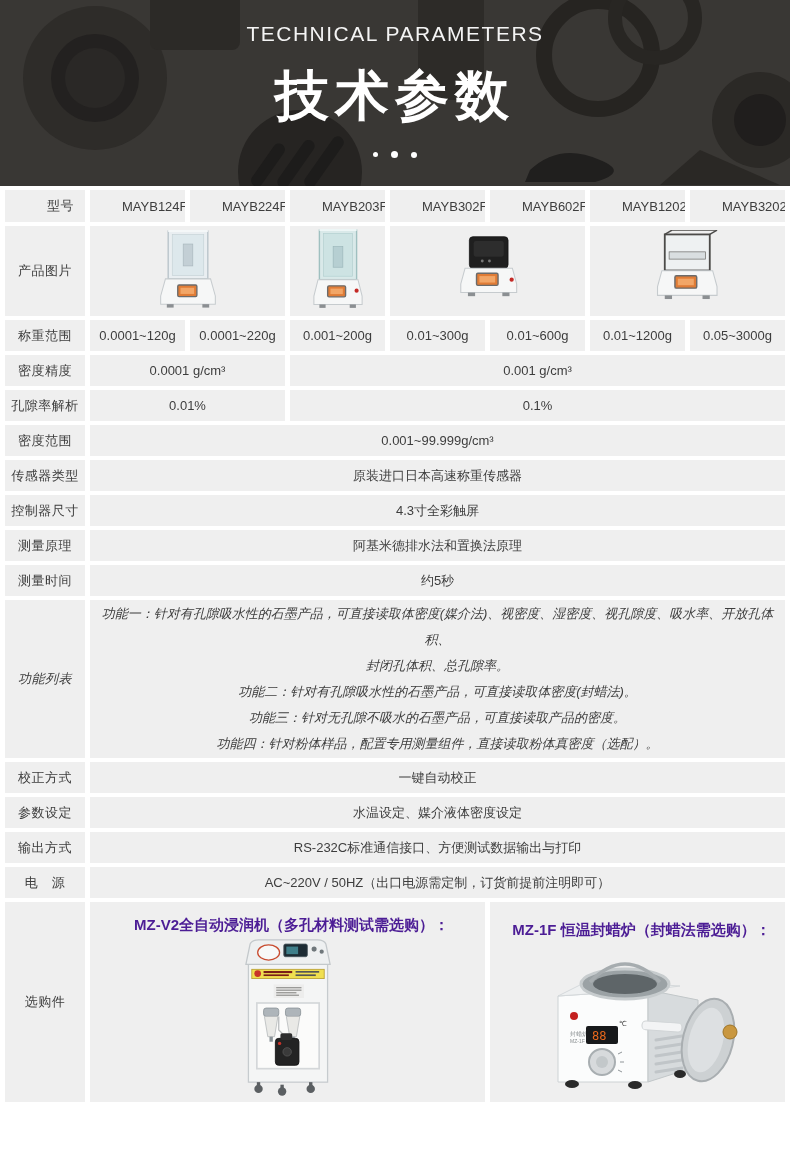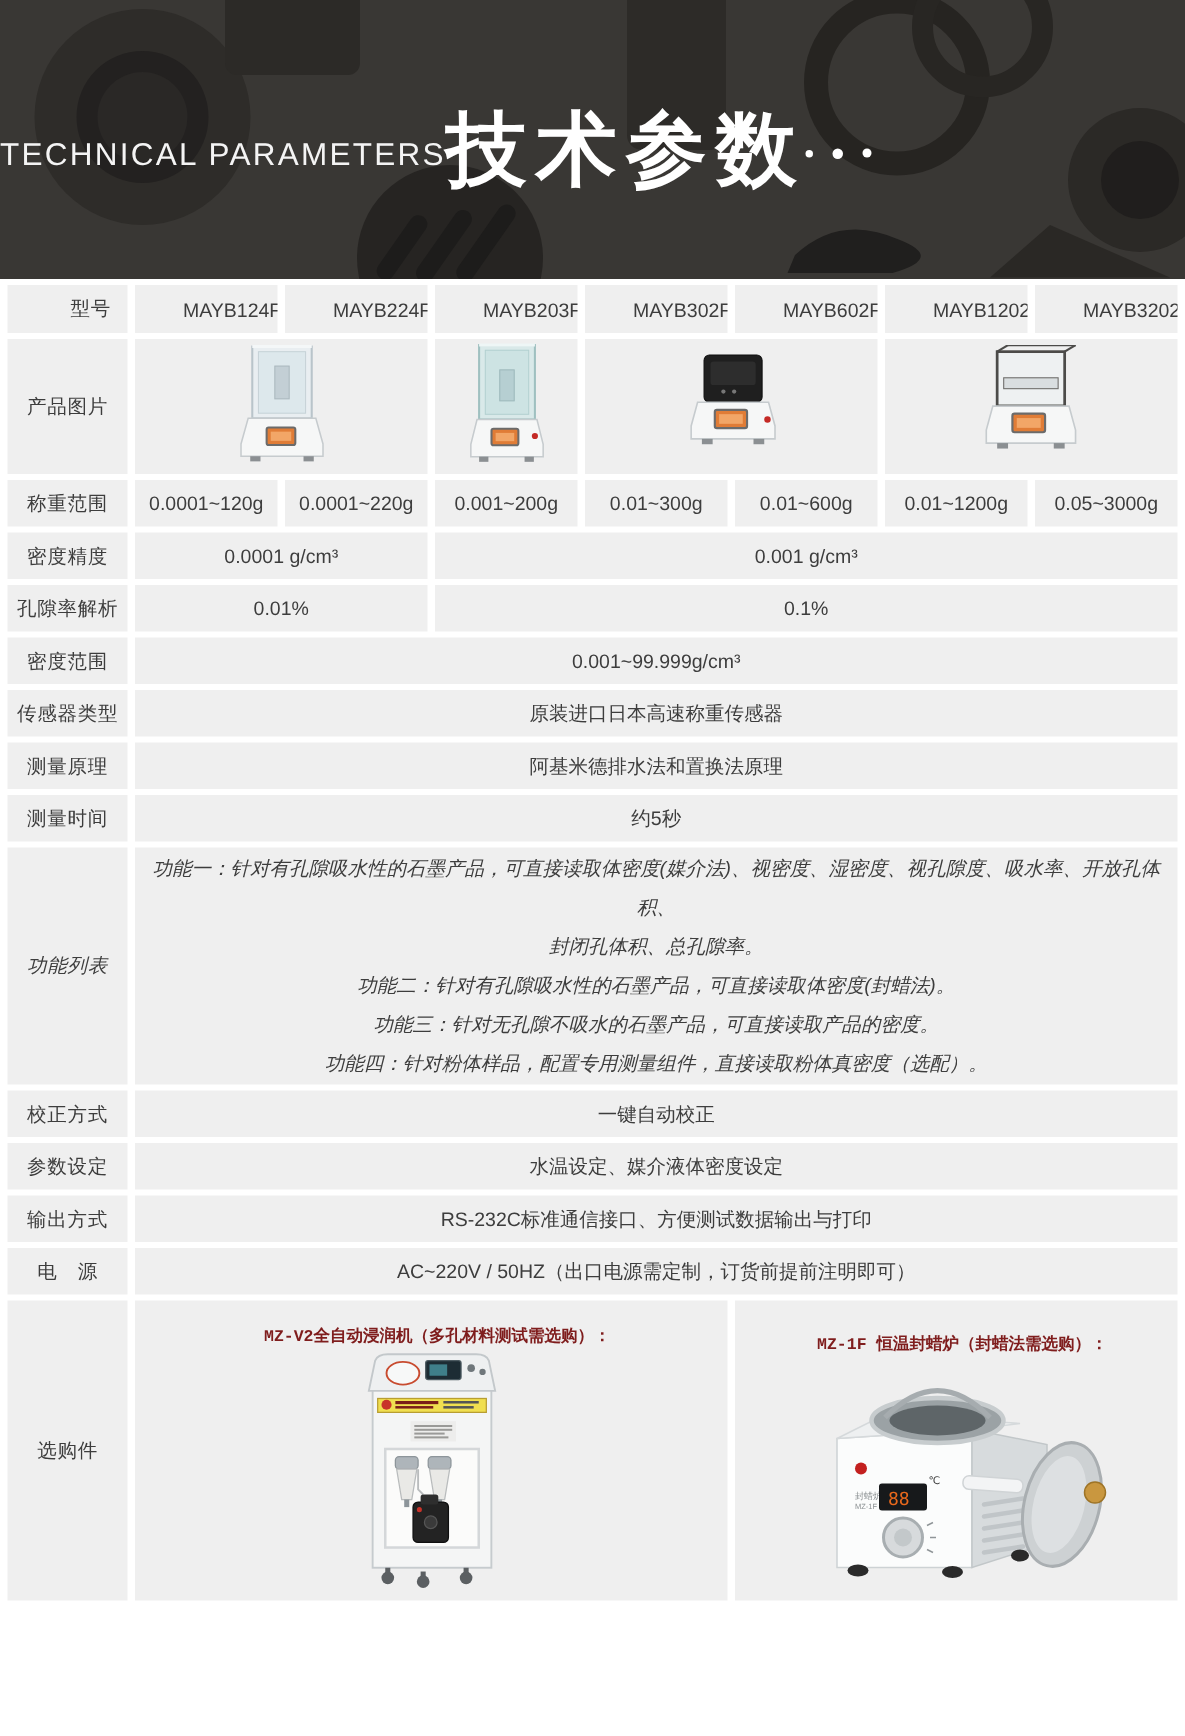--- a/index.html
+++ b/index.html
@@ -1,41 +1,41 @@
 <!DOCTYPE html>
 <html><head>
 <meta charset="utf-8">
 <style>
   html,body{margin:0;padding:0;background:#ffffff;}
   body{width:790px;font-family:"Liberation Sans","DejaVu Sans",sans-serif;-webkit-font-smoothing:antialiased;}
 
   
   .hero{position:relative;width:790px;height:186px;background:#393734;overflow:hidden;}
   .hero svg.bgart{position:absolute;left:0;top:0;}
-  .hero .titles{position:absolute;left:0;top:0;width:100%;height:100%;display:flex;align-items:center;}
+  .hero .titles{position:absolute;left:0;top:0;width:100%;height:100%;display:flex;flex-direction:column;align-items:center;}
   .hero .t-en{margin-top:22px;color:#f4f4f4;font-size:21px;font-weight:500;letter-spacing:1.5px;}
   .hero .t-zh{margin-top:14px;color:#ffffff;font-size:54px;font-weight:bold;letter-spacing:6px;}
   .hero .dots{margin-top:18px;display:flex;align-items:center;gap:13px;}
   .hero .dots i{display:block;border-radius:50%;background:#ffffff;}
   .hero .dots i.d1{width:5px;height:5px;}
   .hero .dots i.d2{width:7px;height:7px;}
   .hero .dots i.d3{width:6px;height:6px;}
 
   
   table.spec{border-collapse:separate;border-spacing:5px 4px;width:790px;table-layout:fixed;margin:0;}
   table.spec td{background:#efefef;color:#3d3d3d;font-size:13px;text-align:center;vertical-align:middle;overflow:hidden;}
   td.lbl{font-size:14px;color:#3a3a3a;letter-spacing:0.5px;}
   tr.r-head td{height:30px;padding-left:32px;}
   tr.r-img  td{height:88px;}
   tr.r-std  td{height:29px;}
   tr.r-func td{height:132px;font-style:italic;}
   tr.r-opt  td{height:198px;}
   tr.r-func .fl{line-height:26px;font-size:13px;}
   td.optcell{vertical-align:top;text-align:left;}
-  .opt-title{padding:10px 8px 0 16px;font-size:11px;font-weight:600;color:#7f1d1d;font-family:Liberation Mono, monospace;}
+  .opt-title{padding:10px 8px 0 16px;font-size:15px;font-weight:600;color:#4c1d95;}
   .opt-imgwrap{display:flex;justify-content:center;align-items:flex-start;margin-top:4px;}
 </style>
 </head>
 <body>
 
 <div class="hero">
   <svg class="bgart" width="790" height="186" viewBox="0 0 790 186">
     <rect width="790" height="186" fill="#393734"></rect>
     <circle cx="95" cy="78" r="72" fill="#2e2c29"></circle>
     <circle cx="95" cy="78" r="44" fill="#232120"></circle>
@@ -175,20 +175,24 @@
   <tr class="r-std">
     <td class="lbl">密度范围</td>
     <td colspan="7">0.001~99.999g/cm³</td>
   </tr>
 
   <tr class="r-std">
     <td class="lbl">传感器类型</td>
     <td colspan="7">原装进口日本高速称重传感器</td>
   </tr>
 
+  <tr class="r-std">
+    <td class="lbl">控制器尺寸</td>
+    <td colspan="7">4.3寸全彩触屏</td>
+  </tr>
 
   <tr class="r-std">
     <td class="lbl">测量原理</td>
     <td colspan="7">阿基米德排水法和置换法原理</td>
   </tr>
 
   <tr class="r-std">
     <td class="lbl">测量时间</td>
     <td colspan="7">约5秒</td>
   </tr>

